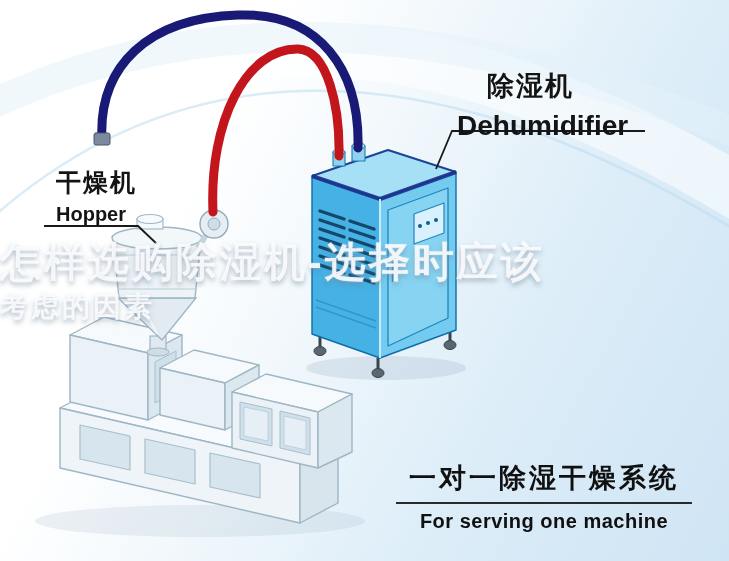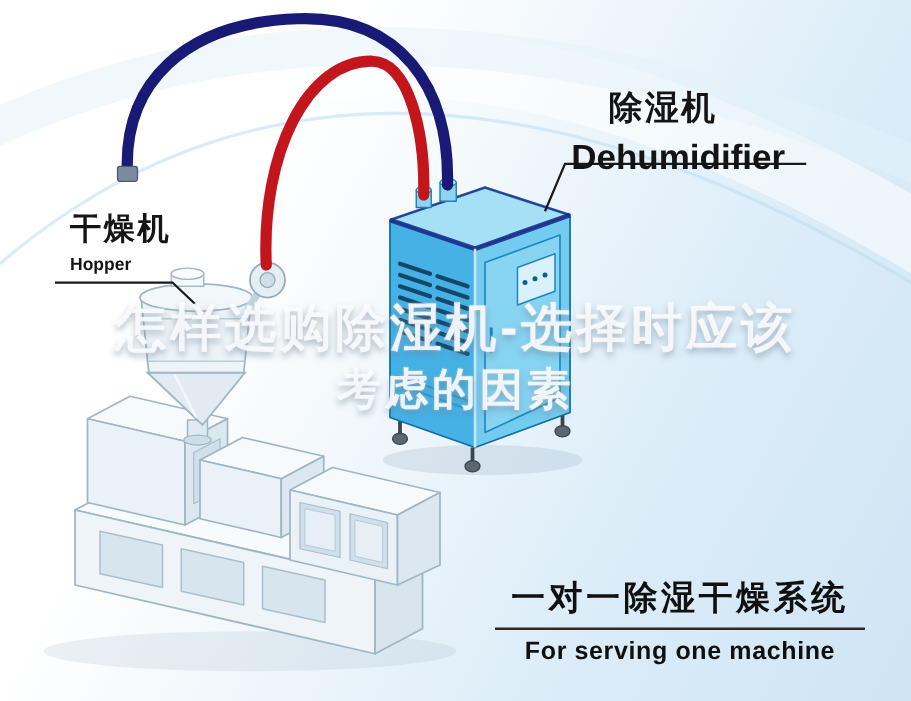--- a/index.html
+++ b/index.html
@@ -7,32 +7,32 @@
     position:relative;width:729px;height:561px;overflow:hidden;
     font-family:"Liberation Sans","DejaVu Sans",sans-serif;
     background:linear-gradient(118deg,#ffffff 28%,#f2f8fc 45%,#dcedf8 70%,#cfe4f4 100%);
   }
   .scene{position:absolute;left:0;top:0;width:729px;height:561px;}
   .label-block{position:absolute;color:#141414;}
   .zh{font-weight:bold;letter-spacing:2px;}
   .en{font-weight:bold;}
   .hopper-label{left:56px;top:166px;}
   .hopper-label .zh{font-size:25px;}
-  .hopper-label .en{font-size:14px;margin-top:4px;}
+  .hopper-label .en{font-size:20px;margin-top:4px;}
   .dehu-label{left:487px;top:68px;}
   .dehu-label .zh{font-size:27px;}
   .dehu-label .en{font-size:28px;margin-top:6px;margin-left:-30px;}
   .overlay-title{
-    position:absolute;left:0;top:236px;width:729px;text-align:center;
+    position:absolute;left:0;top:236px;width:729px;
     font-weight:bold;color:rgba(250,252,254,0.88);
     text-shadow:0 3px 5px rgba(105,128,150,0.5),0 0 2px rgba(255,255,255,0.55);
     letter-spacing:3px;line-height:1.3;
   }
   .overlay-title .line1{font-size:41px;}
-  .overlay-title .line2{font-size:35px;font-family:Liberation Serif, serif;}
+  .overlay-title .line2{font-size:28px;}
   .caption{
     position:absolute;left:396px;top:460px;width:296px;text-align:center;color:#101010;
   }
   .caption .zh{font-size:27px;letter-spacing:3px;display:block;padding-bottom:6px;
     border-bottom:2px solid #2a2a2a;}
   .caption .en{font-size:20px;display:block;margin-top:6px;letter-spacing:0.5px;}
 </style>
 </head>
 <body>
 

